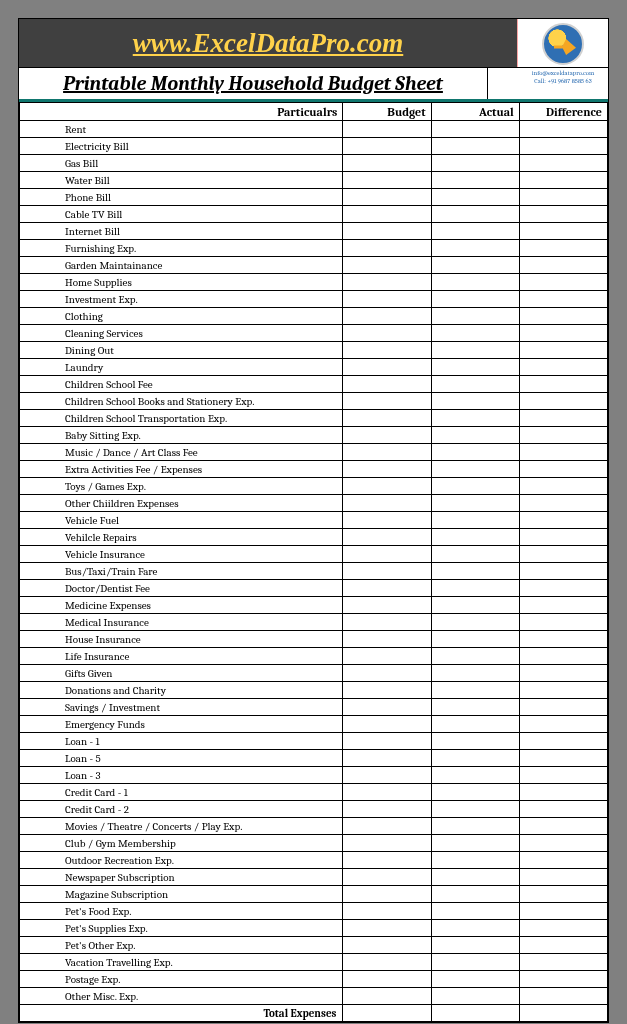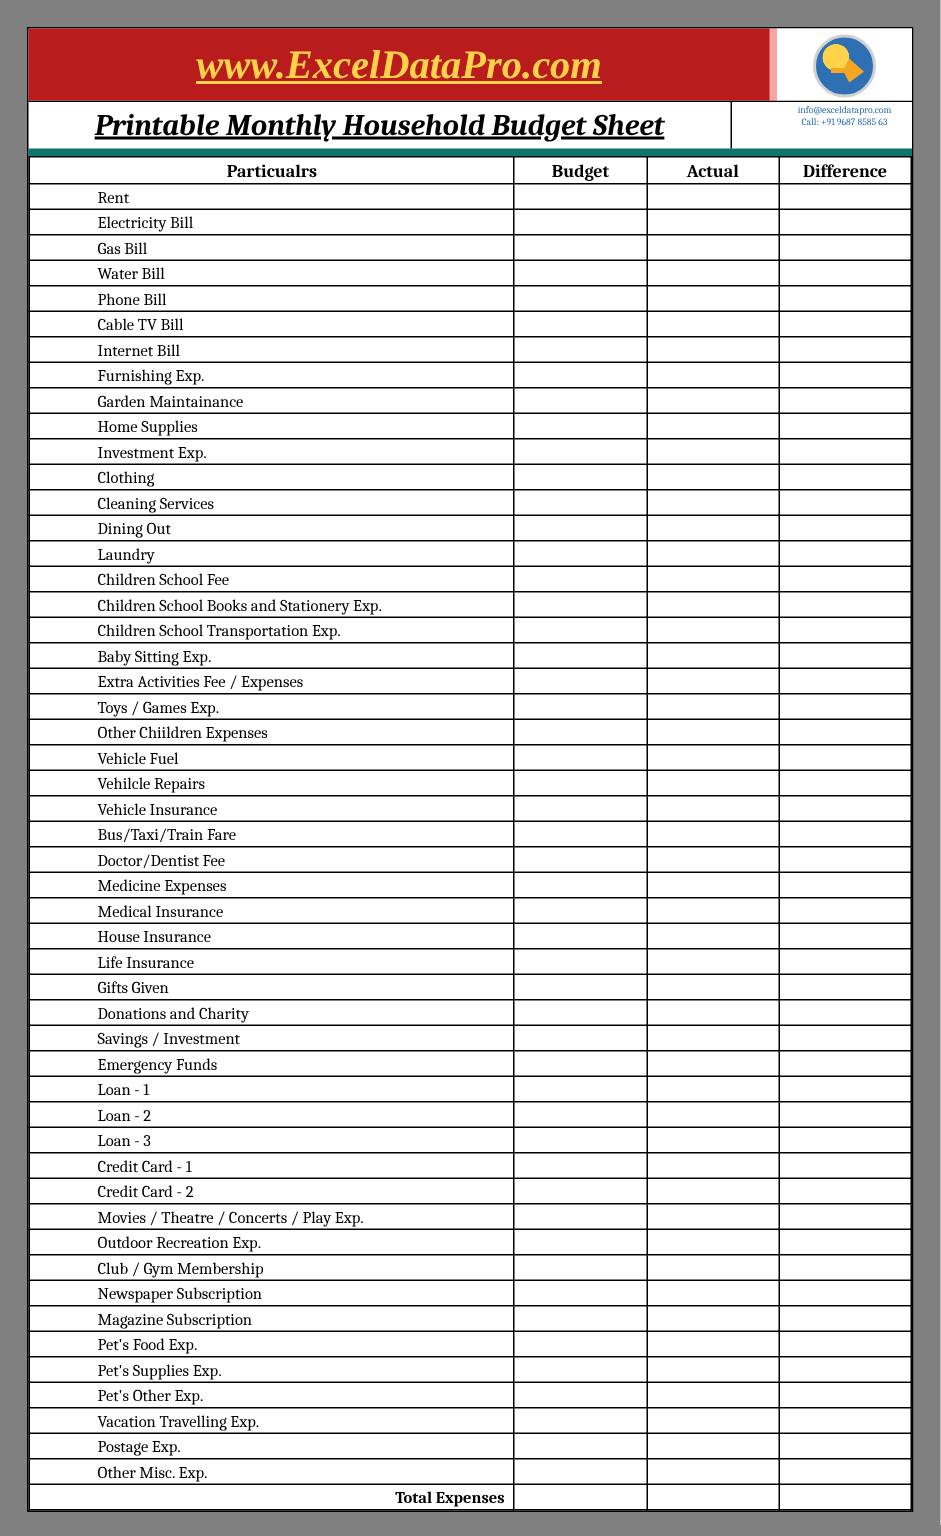--- a/index.html
+++ b/index.html
@@ -16,26 +16,26 @@
     width: 591px;
     border: 1px solid #000;
   }
   .banner {
     display: flex;
     align-items: stretch;
     border-bottom: 1px solid #000;
   }
   .banner-left {
     flex: 1;
-    background: #b91c1c;
+    background: #404040;
     display: flex;
     align-items: center;
     justify-content: center;
     height: 48px;
-    border-right: 5px solid #fca5a5;
+    border-right: 1px solid #fca5a5;
   }
   .banner-left a {
     color: #ffd24a;
     font-size: 27px;
     font-weight: bold;
     font-style: italic;
     text-decoration: underline;
     font-family: Georgia, serif;
   }
   .banner-right {
@@ -57,21 +57,21 @@
   .logo-badge::after{
     content:"";
     position:absolute;
     left:10px; top:14px;
     width:22px; height:16px;
     background: #f5a623;
     clip-path: polygon(0 40%, 40% 40%, 55% 0, 100% 55%, 55% 100%, 40% 60%, 0 60%);
   }
   .title-row {
     display: flex;
-    border-bottom: 5px solid #0f766e;
+    border-bottom: 3px solid #0f766e;
     gap: 30px;
   }
   .title-cell {
     flex: 1;
     text-align: center;
     font-size: 20px;
     font-weight: bold;
     font-style: italic;
     text-decoration: underline;
     padding: 4px 0;
@@ -90,21 +90,21 @@
     border-collapse: collapse;
     font-size: 11px;
   }
   th, td {
     border: 1px solid #000;
     padding: 1.5px 5px;
     height: 17px;
   }
   th {
     font-weight: bold;
-    text-align: center;
+    text-align: right;
     font-size: 12px;
   }
   td.particulars { width: 55%; padding-left: 45px; }
   td.num { width: 15%; }
   tr.total td.particulars {
     font-weight: bold;
     text-align: right;
     padding-right: 6px;
   }
 </style>
@@ -248,20 +248,26 @@
           <td class="num"></td>
           <td class="num"></td>
         </tr>
         <tr>
           <td class="particulars">Baby Sitting Exp.</td>
           <td class="num"></td>
           <td class="num"></td>
           <td class="num"></td>
         </tr>
         <tr>
+          <td class="particulars">Music / Dance / Art Class Fee</td>
+          <td class="num"></td>
+          <td class="num"></td>
+          <td class="num"></td>
+        </tr>
+        <tr>
           <td class="particulars">Extra Activities Fee / Expenses</td>
           <td class="num"></td>
           <td class="num"></td>
           <td class="num"></td>
         </tr>
         <tr>
           <td class="particulars">Toys / Games Exp.</td>
           <td class="num"></td>
           <td class="num"></td>
           <td class="num"></td>
@@ -350,21 +356,21 @@
           <td class="num"></td>
           <td class="num"></td>
         </tr>
         <tr>
           <td class="particulars">Loan - 1</td>
           <td class="num"></td>
           <td class="num"></td>
           <td class="num"></td>
         </tr>
         <tr>
-          <td class="particulars">Loan - 2</td>
+          <td class="particulars">Loan - 5</td>
           <td class="num"></td>
           <td class="num"></td>
           <td class="num"></td>
         </tr>
         <tr>
           <td class="particulars">Loan - 3</td>
           <td class="num"></td>
           <td class="num"></td>
           <td class="num"></td>
         </tr>
@@ -380,27 +386,27 @@
           <td class="num"></td>
           <td class="num"></td>
         </tr>
         <tr>
           <td class="particulars">Movies / Theatre / Concerts / Play Exp.</td>
           <td class="num"></td>
           <td class="num"></td>
           <td class="num"></td>
         </tr>
         <tr>
+          <td class="particulars">Club / Gym Membership</td>
+          <td class="num"></td>
+          <td class="num"></td>
+          <td class="num"></td>
+        </tr>
+        <tr>
           <td class="particulars">Outdoor Recreation Exp.</td>
-          <td class="num"></td>
-          <td class="num"></td>
-          <td class="num"></td>
-        </tr>
-        <tr>
-          <td class="particulars">Club / Gym Membership</td>
           <td class="num"></td>
           <td class="num"></td>
           <td class="num"></td>
         </tr>
         <tr>
           <td class="particulars">Newspaper Subscription</td>
           <td class="num"></td>
           <td class="num"></td>
           <td class="num"></td>
         </tr>

